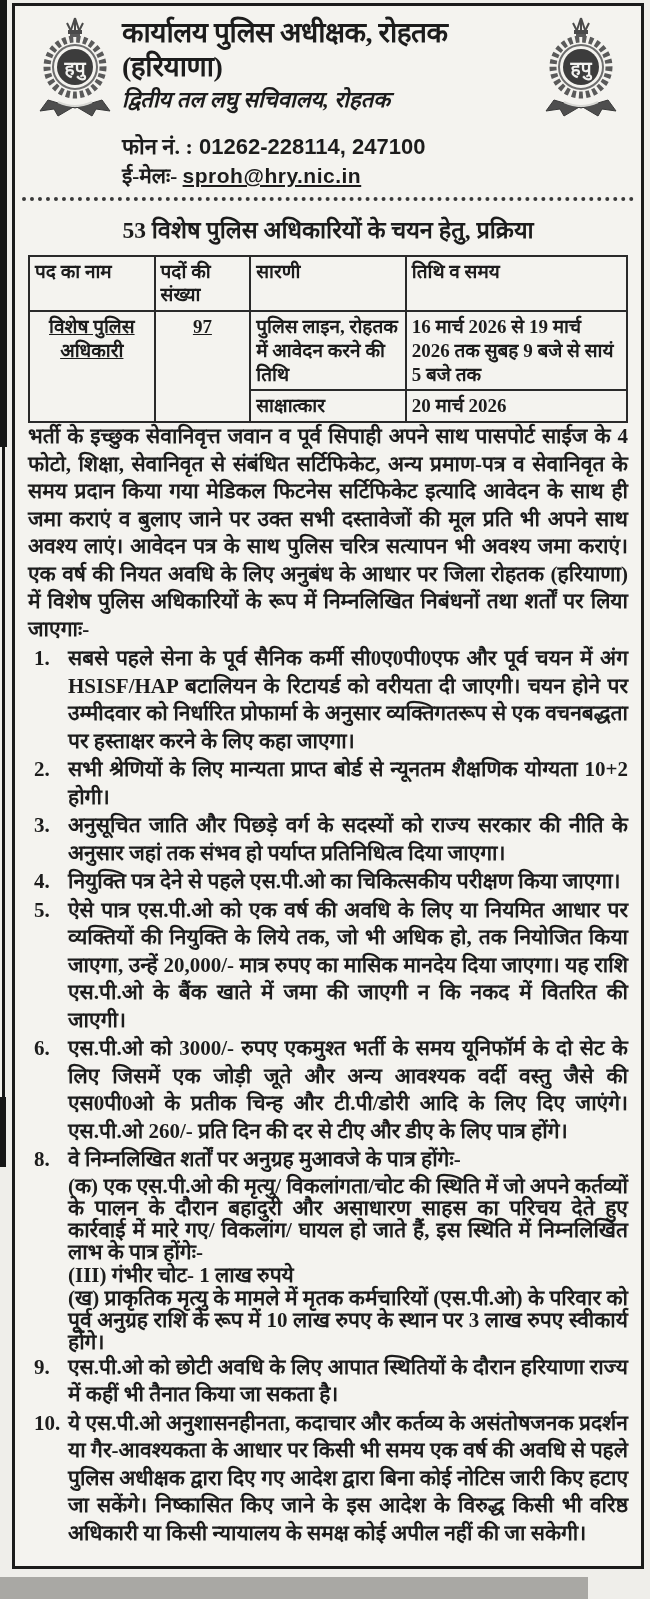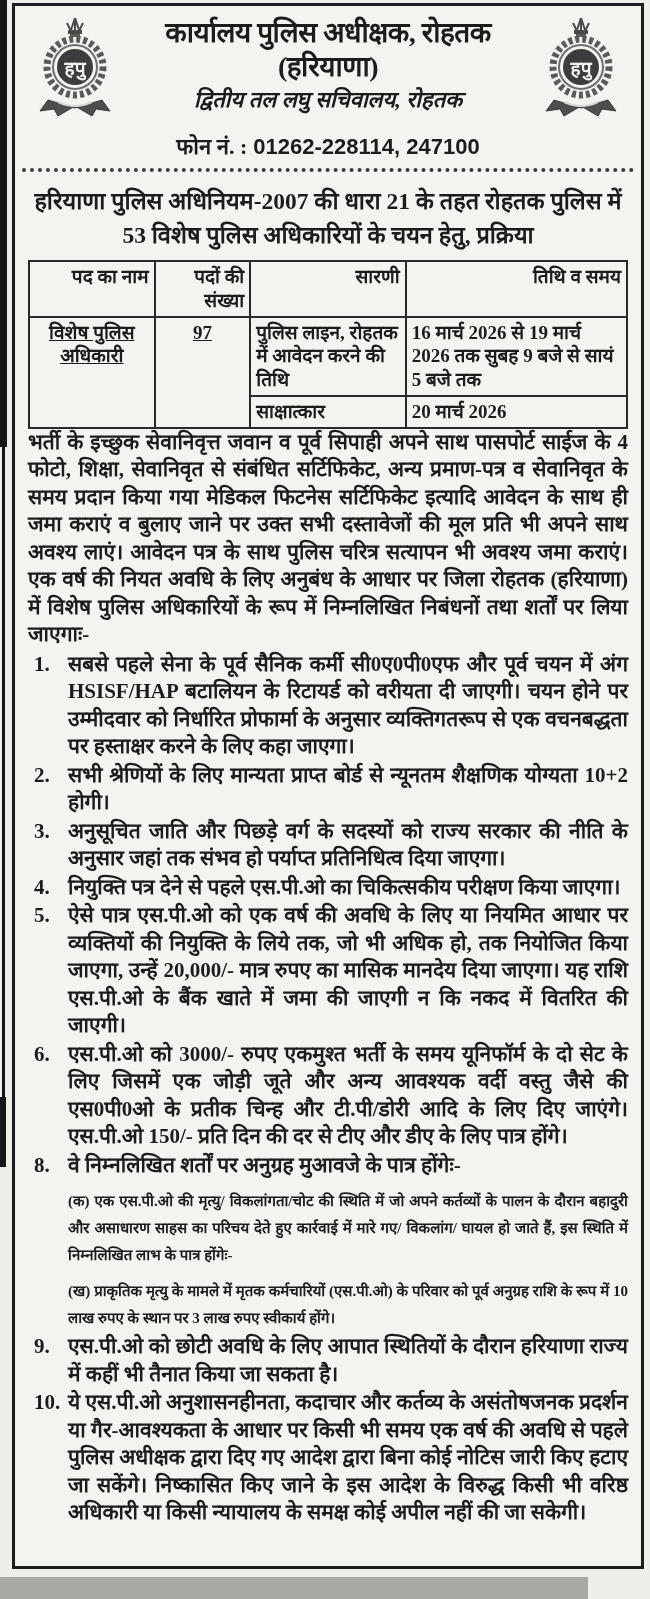--- a/index.html
+++ b/index.html
@@ -22,43 +22,43 @@
     position:absolute;left:12px;top:3px;right:6px;bottom:30px;
     border:3px solid #1b1b1b;
     background:#f4f3ef;
     padding:6px 13px 4px 13px;
     box-sizing:border-box;
     font-weight:bold;
   }
   
   .letterhead{display:flex;align-items:flex-start;justify-content:space-between;padding-top:2px;}
   .emblem{width:94px;height:108px;flex-shrink:0;}
-  .head-center{flex:1;text-align:center;line-height:1.22;padding-top:2px;}
+  .head-center{flex:1;line-height:1.22;padding-top:2px;}
   .head-line1{font-size:28px;letter-spacing:-0.5px;}
   .head-line2{font-size:22px;margin-top:3px;font-style:italic;}
   .head-line3{font-size:22px;margin-top:20px;font-family:"Liberation Sans","DejaVu Sans",sans-serif;font-weight:bold;}
   .head-line3 .dev{font-family:"Liberation Serif","DejaVu Serif",serif;}
   .head-line4{font-size:21px;margin-top:2px;}
   .email-addr{font-family:"Liberation Sans","DejaVu Sans",sans-serif;text-decoration:underline;letter-spacing:0.5px;}
   .dotted-sep{border-top:4px dotted #3a3a3a;margin:7px -6px 0 -6px;height:0;}
   
   .notice-title{text-align:center;font-size:23.5px;line-height:1.45;margin-top:12px;}
   
   table.sched{width:100%;border-collapse:collapse;margin-top:8px;font-size:19px;}
   table.sched td,table.sched th{border:2px solid #2a2a2a;padding:3px 5px;vertical-align:top;line-height:1.25;}
   th.c1{width:21%;} th.c2{width:16%;} th.c3{width:26%;border-radius:21px;} th.c4{width:37%;border-radius:23px;}
-  table.sched th{text-align:right;font-weight:bold;}
+  table.sched th{text-align:left;font-weight:bold;}
   td.center{text-align:center;text-decoration:underline;}
   
   .body-par{font-size:21px;line-height:27.5px;text-align:justify;}
   .olist{margin-top:2px;}
   .li{display:flex;font-size:21px;line-height:27.5px;margin-top:1px;}
   .li .num{width:40px;flex-shrink:0;padding-left:6px;box-sizing:border-box;}
   .li .txt{flex:1;text-align:justify;}
-  .sub{margin-left:40px;font-size:15px;line-height:27px;text-align:justify;margin-top:9px;}
+  .sub{margin-left:40px;font-size:21px;line-height:22px;text-align:justify;margin-top:1px;}
 </style>
 </head>
 <body>
 
 <div class="page">
   <div class="edge-bar b1"></div>
   <div class="edge-bar b2"></div>
   <div class="edge-bar b3"></div>
   <div class="bottom-strip"></div>
 
@@ -83,20 +83,24 @@
         <path d="M20 86 L12 97 L26 95 L30 102 L47 92 L64 102 L68 95 L82 97 L74 86 L47 94 Z" fill="#4e4e4e" stroke="#3a3a3a" stroke-width="1"></path>
         <path d="M30 88 Q47 96 64 88" stroke="#d8d8d4" stroke-width="2" fill="none"></path>
       </svg>
 
       <div class="head-center">
         <div class="head-line1">कार्यालय पुलिस अधीक्षक, रोहतक (हरियाणा)</div>
         <div class="head-line2">द्वितीय तल लघु सचिवालय, रोहतक</div>
         <div class="head-line3">
           <span class="dev">फोन नं. :</span>
           <span>01262-228114, 247100</span>
+        </div>
+        <div class="head-line4">
+          <span>ई-मेलः-</span>
+          <span class="email-addr">sproh@hry.nic.in</span>
         </div>
       </div>
 
       <svg class="emblem" viewBox="0 0 94 108">
         <g stroke="#4a4a4a" stroke-width="2" fill="none">
           <path d="M47 4 L43 16 M47 4 L47 16 M47 4 L51 16"></path>
           <path d="M39 9 L43 17 M55 9 L51 17"></path>
         </g>
         <rect x="40" y="16" width="14" height="4" fill="#4a4a4a"></rect>
         <rect x="42" y="20" width="10" height="3" fill="#5a5a5a"></rect>
@@ -105,21 +109,20 @@
         <circle cx="47" cy="53" r="18" fill="#3c3c3c"></circle>
         <text x="47" y="61" text-anchor="middle" font-size="19" font-weight="bold" fill="#f2f2f0">हपु</text>
         <path d="M20 86 L12 97 L26 95 L30 102 L47 92 L64 102 L68 95 L82 97 L74 86 L47 94 Z" fill="#4e4e4e" stroke="#3a3a3a" stroke-width="1"></path>
         <path d="M30 88 Q47 96 64 88" stroke="#d8d8d4" stroke-width="2" fill="none"></path>
       </svg>
     </div>
 
     <div class="dotted-sep"></div>
 
     <div class="notice-title">
-      <div>हरियाणा पुलिस अधिनियम-2007 की धारा 21 के तहत रोहतक पुलिस में</div>
       <div>53 विशेष पुलिस अधिकारियों के चयन हेतु, प्रक्रिया</div>
     </div>
 
     <table class="sched">
       <tbody>
           <tr>
         <th class="c1">पद का नाम</th>
         <th class="c2">पदों की संख्या</th>
         <th class="c3">सारणी</th>
         <th class="c4">तिथि व समय</th>
@@ -155,32 +158,36 @@
       <div class="li">
         <span class="num">4.</span>
         <span class="txt">नियुक्ति पत्र देने से पहले एस.पी.ओ का चिकित्सकीय परीक्षण किया जाएगा।</span>
       </div>
       <div class="li">
         <span class="num">5.</span>
         <span class="txt">ऐसे पात्र एस.पी.ओ को एक वर्ष की अवधि के लिए या नियमित आधार पर व्यक्तियों की नियुक्ति के लिये तक, जो भी अधिक हो, तक नियोजित किया जाएगा, उन्हें 20,000/- मात्र रुपए का मासिक मानदेय दिया जाएगा। यह राशि एस.पी.ओ के बैंक खाते में जमा की जाएगी न कि नकद में वितरित की जाएगी।</span>
       </div>
       <div class="li">
         <span class="num">6.</span>
-        <span class="txt">एस.पी.ओ को 3000/- रुपए एकमुश्त भर्ती के समय यूनिफॉर्म के दो सेट के लिए जिसमें एक जोड़ी जूते और अन्य आवश्यक वर्दी वस्तु जैसे की एस0पी0ओ के प्रतीक चिन्ह और टी.पी/डोरी आदि के लिए दिए जाएंगे। एस.पी.ओ 150/- प्रति दिन की दर से टीए और डीए के लिए पात्र होंगे।</span>
+        <span class="txt">एस.पी.ओ को 3000/- रुपए एकमुश्त भर्ती के समय यूनिफॉर्म के दो सेट के लिए जिसमें एक जोड़ी जूते और अन्य आवश्यक वर्दी वस्तु जैसे की एस0पी0ओ के प्रतीक चिन्ह और टी.पी/डोरी आदि के लिए दिए जाएंगे। एस.पी.ओ 260/- प्रति दिन की दर से टीए और डीए के लिए पात्र होंगे।</span>
       </div>
       <div class="li">
         <span class="num">8.</span>
         <span class="txt">वे निम्नलिखित शर्तों पर अनुग्रह मुआवजे के पात्र होंगेः-</span>
       </div>
 
       <div class="sub">
         <span>(क)</span>
         <span>एक एस.पी.ओ की मृत्यु/ विकलांगता/चोट की स्थिति में जो अपने कर्तव्यों के पालन के दौरान बहादुरी और असाधारण साहस का परिचय देते हुए कार्रवाई में मारे गए/ विकलांग/ घायल हो जाते हैं, इस स्थिति में निम्नलिखित लाभ के पात्र होंगेः-</span>
       </div>
       <div class="sub">
+        <span>(III)</span>
+        <span>गंभीर चोट- 1 लाख रुपये</span>
+      </div>
+      <div class="sub">
         <span>(ख)</span>
         <span>प्राकृतिक मृत्यु के मामले में मृतक कर्मचारियों (एस.पी.ओ) के परिवार को पूर्व अनुग्रह राशि के रूप में 10 लाख रुपए के स्थान पर 3 लाख रुपए स्वीकार्य होंगे।</span>
       </div>
 
       <div class="li">
         <span class="num">9.</span>
         <span class="txt">एस.पी.ओ को छोटी अवधि के लिए आपात स्थितियों के दौरान हरियाणा राज्य में कहीं भी तैनात किया जा सकता है।</span>
       </div>
       <div class="li">
         <span class="num">10.</span>

